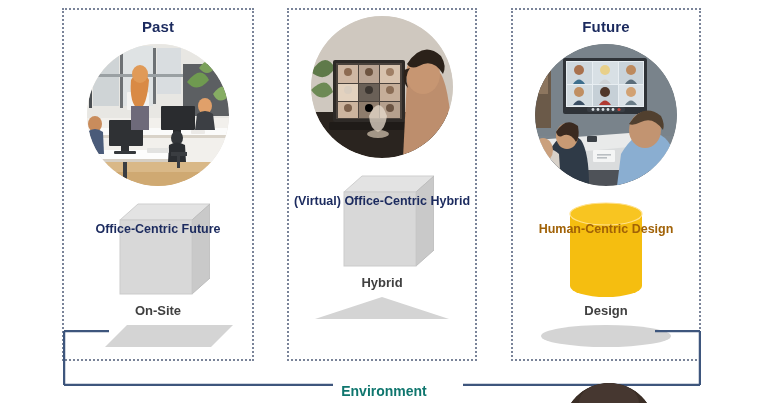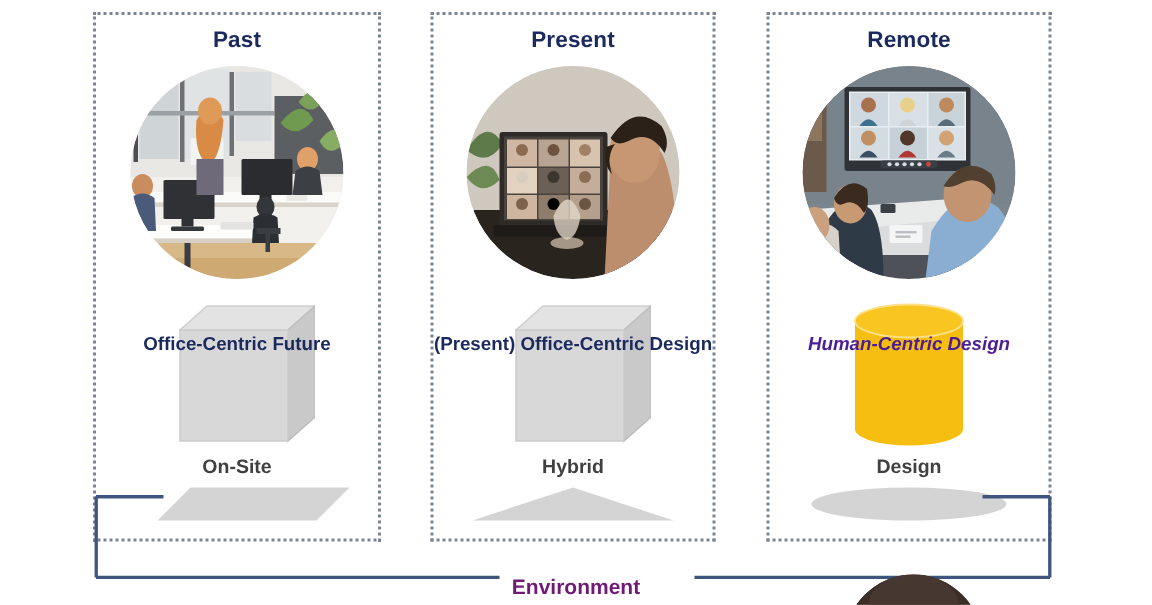--- a/index.html
+++ b/index.html
@@ -100,21 +100,21 @@
     left: 0;
     width: 100%;
     top: 26px;
     font-size: 12.5px;
     font-weight: bold;
     line-height: 15px;
     color: #1b2a5e;
     z-index: 5;
     pointer-events: none;
   }
-  .shape-label.yellow-text { color: #4c1d95; font-style: italic; }
+  .shape-label.yellow-text { color: #a16207; }
 
   
   .mode-label {
     font-size: 13px;
     font-weight: bold;
     color: #404040;
     margin-top: 2px;
     line-height: 16px;
   }
 
@@ -140,21 +140,21 @@
     pointer-events: none;
   }
   #env-label {
     position: absolute;
     left: 0;
     top: 383px;
     width: 768px;
     text-align: center;
     font-size: 14px;
     font-weight: bold;
-    color: #701a75;
+    color: #0f766e;
     line-height: 17px;
   }
 
   
   #bottom-photo {
     position: absolute;
     left: 563px;
     top: 383px;
     width: 92px;
     height: 92px;
@@ -253,21 +253,20 @@
     <div class="mode-label">On-Site</div>
 
     <div class="base-zone">
       <svg viewBox="0 0 150 26" width="150" height="26">
         <polygon points="22,24 128,24 150,2 44,2" fill="#d4d4d4"></polygon>
       </svg>
     </div>
   </div>
 
   <div class="column" id="col-present">
-    <div class="col-title">Present</div>
 
     <div class="photo-wrap">
       <div class="photo-circle">
         <svg viewBox="0 0 142 142">
           <defs>
             <clipPath id="clipPresent">
                 <circle cx="71" cy="71" r="71"></circle>
               </clipPath>
           </defs>
           <g clip-path="url(#clipPresent)">
@@ -316,34 +315,34 @@
     </div>
 
     <div class="shape-zone">
       <div class="cube">
         <svg viewBox="0 0 104 96" width="104" height="96">
           <polygon points="14,18 86,18 104,2 32,2" fill="#e3e3e3" stroke="#cfcfcf" stroke-width="1"></polygon>
           <polygon points="86,18 104,2 104,76 86,92" fill="#c9c9c9" stroke="#bdbdbd" stroke-width="1"></polygon>
           <rect x="14" y="18" width="72" height="74" fill="#d8d8d8" stroke="#cbcbcb" stroke-width="1"></rect>
         </svg>
       </div>
-      <div class="shape-label">(Present) Office-Centric Design</div>
+      <div class="shape-label">(Virtual) Office-Centric Hybrid</div>
     </div>
 
     <div class="mode-label">Hybrid</div>
 
     <div class="base-zone">
       <svg viewBox="0 0 150 26" width="150" height="26">
         <polygon points="8,24 75,2 142,24" fill="#d4d4d4"></polygon>
       </svg>
     </div>
   </div>
 
   <div class="column" id="col-future">
-    <div class="col-title">Remote</div>
+    <div class="col-title">Future</div>
 
     <div class="photo-wrap">
       <div class="photo-circle">
         <svg viewBox="0 0 142 142">
           <defs>
             <clipPath id="clipFuture">
                 <circle cx="71" cy="71" r="71"></circle>
               </clipPath>
           </defs>
           <g clip-path="url(#clipFuture)">

